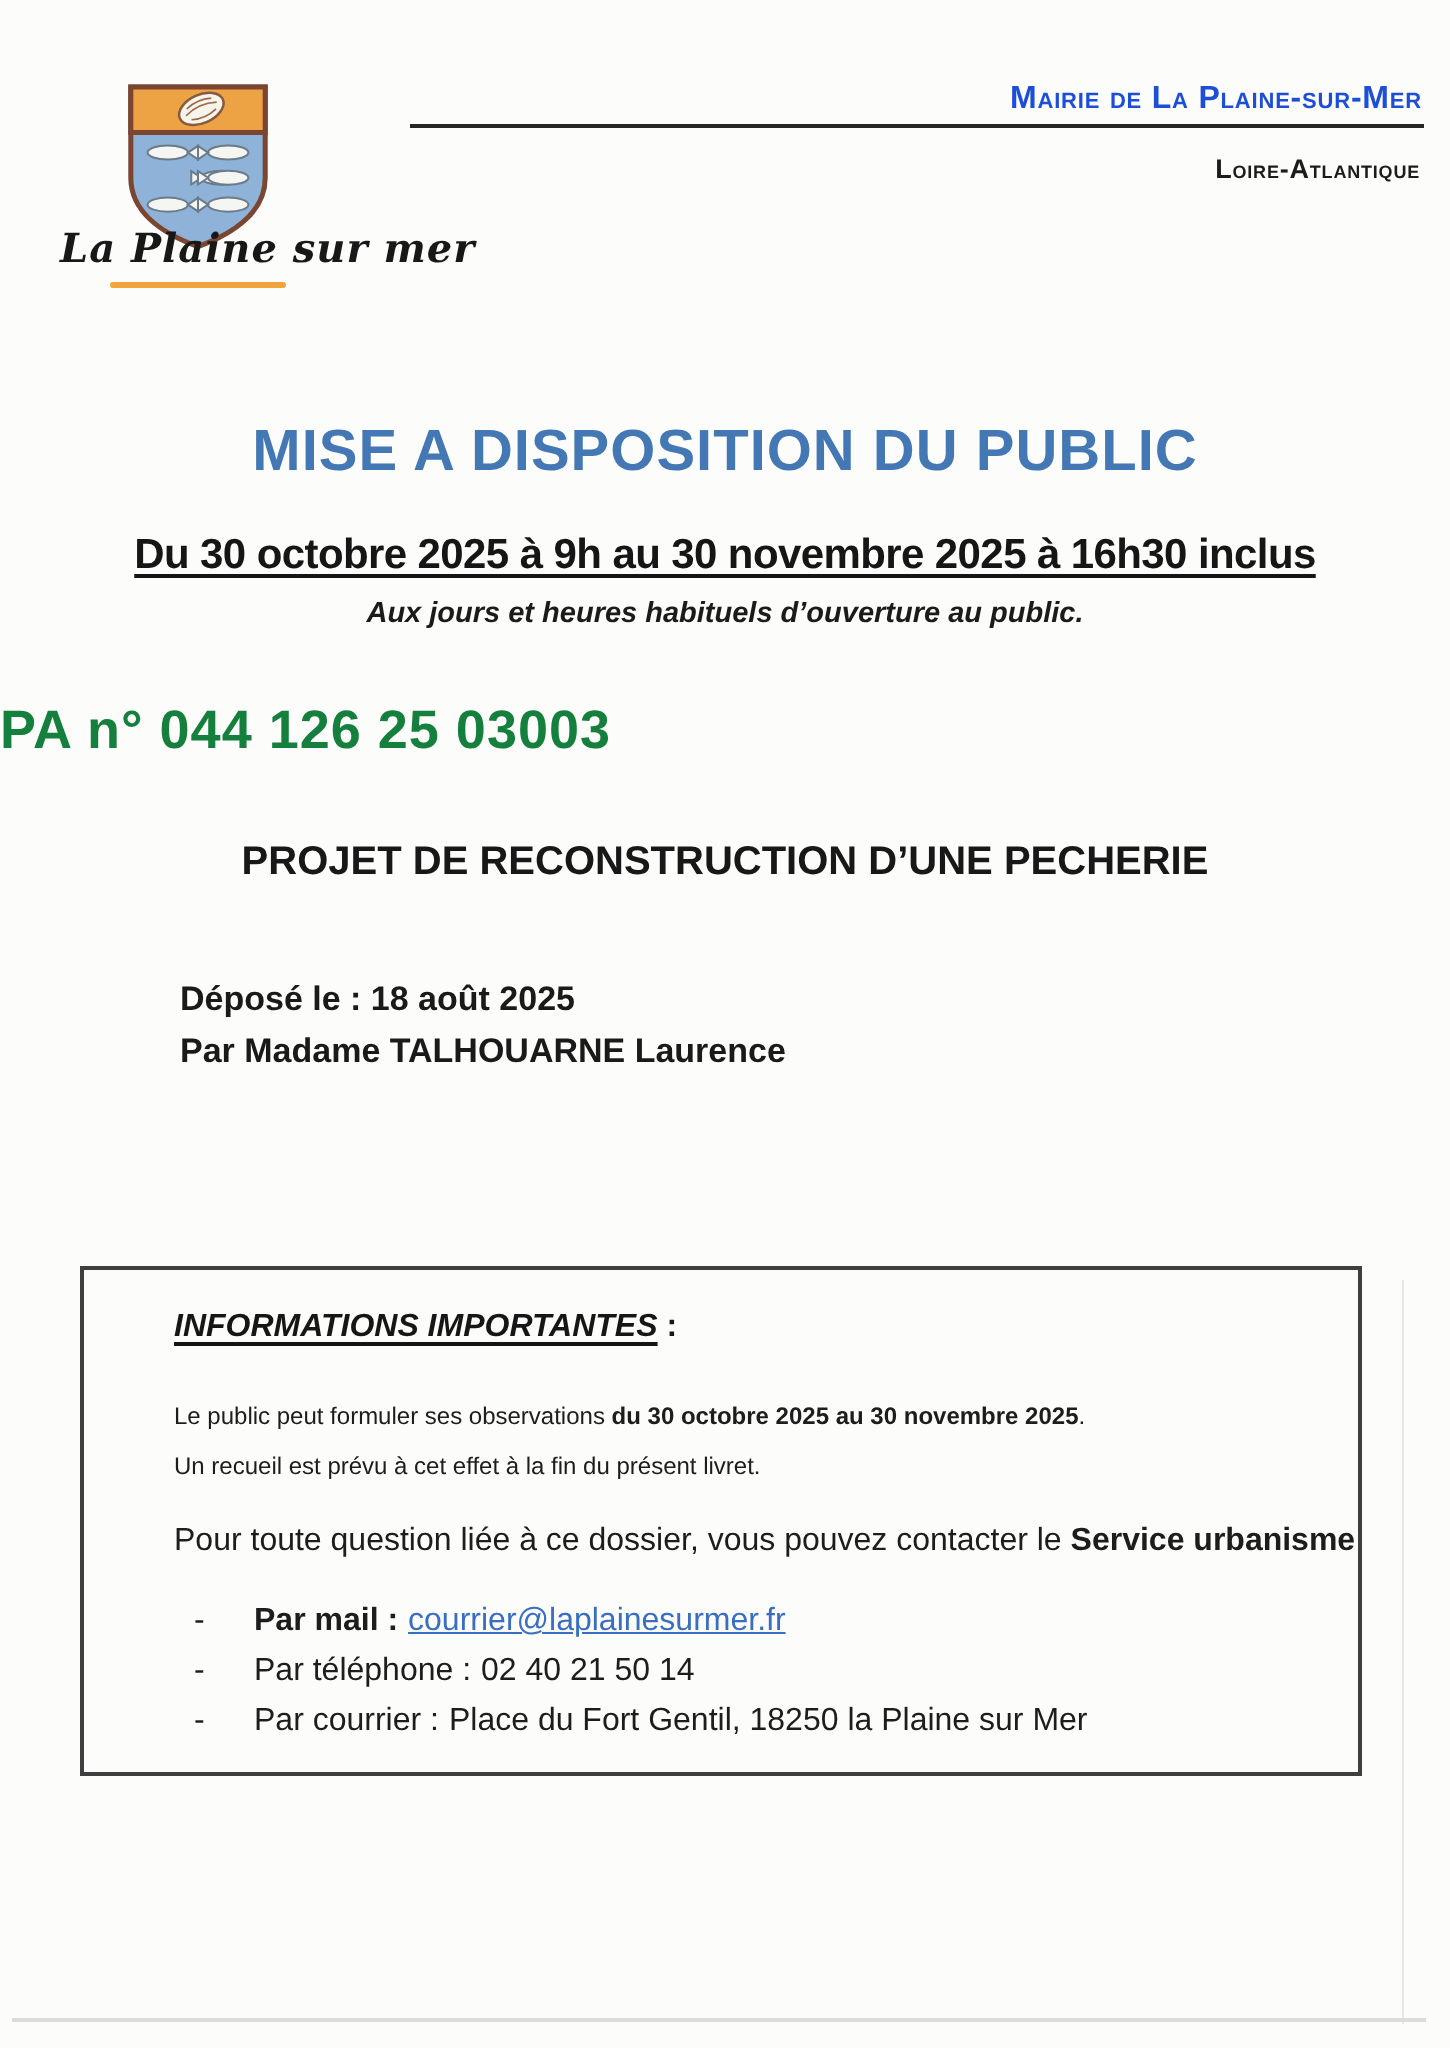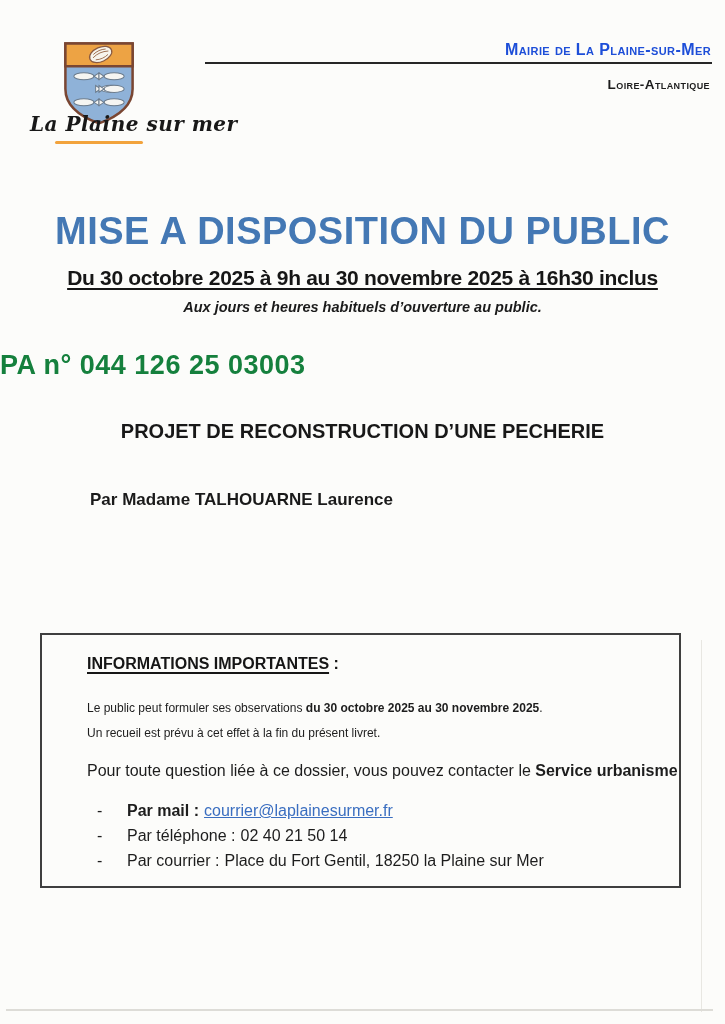--- a/index.html
+++ b/index.html
@@ -41,21 +41,21 @@
   }
   .department{
     position:absolute;right:15px;top:77px;
     font-variant:small-caps;font-weight:bold;font-size:13.5px;
     letter-spacing:0.4px;color:#1c1c1c;white-space:nowrap;
   }
 
   
   .doc-title{
     position:absolute;left:0;top:210px;width:100%;
-    text-align:center;font-size:38px;font-weight:bold;
+    text-align:center;font-size:29px;font-weight:bold;
     letter-spacing:0.5px;
   }
   .period-line{
     position:absolute;left:0;top:266px;width:100%;
     text-align:center;font-size:21px;font-weight:bold;
     letter-spacing:-0.3px;color:#161616;
   }
   .period-line span{text-decoration:underline;text-decoration-thickness:2px;text-underline-offset:3px;}
   .hours-note{
     position:absolute;left:0;top:299px;width:100%;
@@ -79,21 +79,21 @@
   
   .info-box{
     position:absolute;left:40px;top:633px;width:637px;height:251px;
     border:2px solid #3f3f3f;
     background:transparent;
   }
   .info-heading{
     position:absolute;left:45px;top:20px;
     font-size:16px;font-weight:bold;color:#161616;
   }
-  .info-heading .u{text-decoration:underline;text-decoration-thickness:2px;text-underline-offset:3px;}
+  .info-heading .u{text-decoration:underline;text-decoration-thickness:2px;text-underline-offset:3px;font-style:italic;}
   .info-para1{
     position:absolute;left:45px;top:61px;width:592px;
     font-size:12px;line-height:25px;color:#1d1d1d;
   }
   .info-para2{
     position:absolute;left:45px;top:127px;width:592px;
     font-size:16px;color:#1d1d1d;
   }
   .b{font-weight:bold;}
   .contact-list{
@@ -174,20 +174,21 @@
 
   <div class="doc-title" style="color: rgb(68, 120, 180);">MISE A DISPOSITION DU PUBLIC</div>
   <div class="period-line">
     <span>Du 30 octobre 2025 à 9h au 30 novembre 2025 à 16h30 inclus</span>
   </div>
   <div class="hours-note">Aux jours et heures habituels d’ouverture au public.</div>
   <div class="permit-number">PA n° 044 126 25 03003</div>
   <div class="project-title">PROJET DE RECONSTRUCTION D’UNE PECHERIE</div>
 
   <div class="deposit-block">
+    <div>Déposé le : 18 août 2025</div>
     <div>Par Madame TALHOUARNE Laurence</div>
   </div>
 
   <div class="info-box">
     <div class="info-heading">
       <span class="u">INFORMATIONS IMPORTANTES</span><span> :</span>
     </div>
 
     <div class="info-para1">
       <span>Le public peut formuler ses observations </span><span class="b">du 30 octobre 2025 au 30 novembre 2025</span><span>.</span><br>

